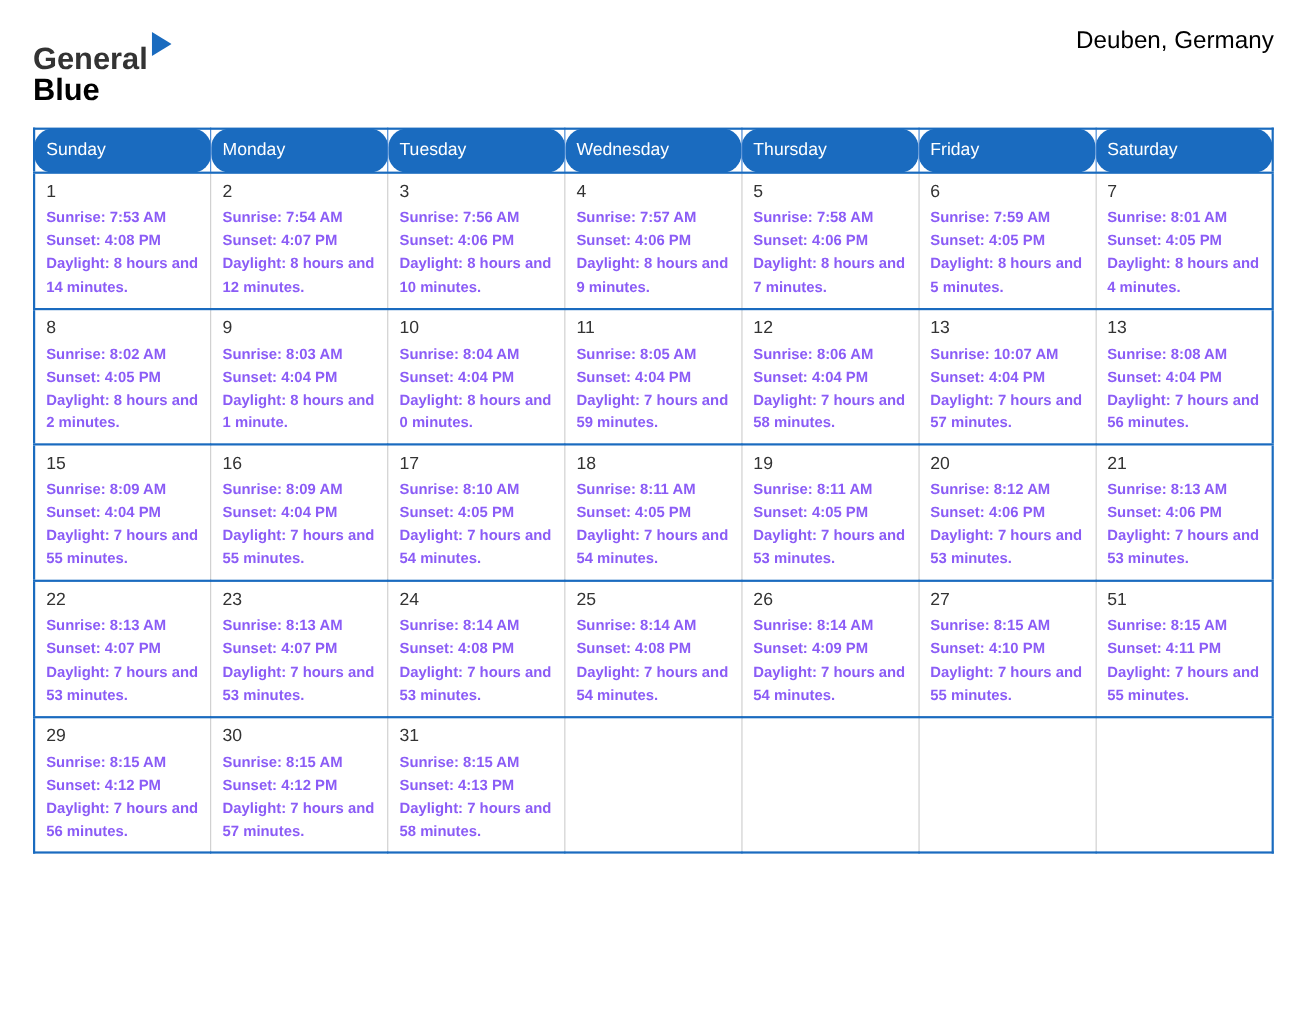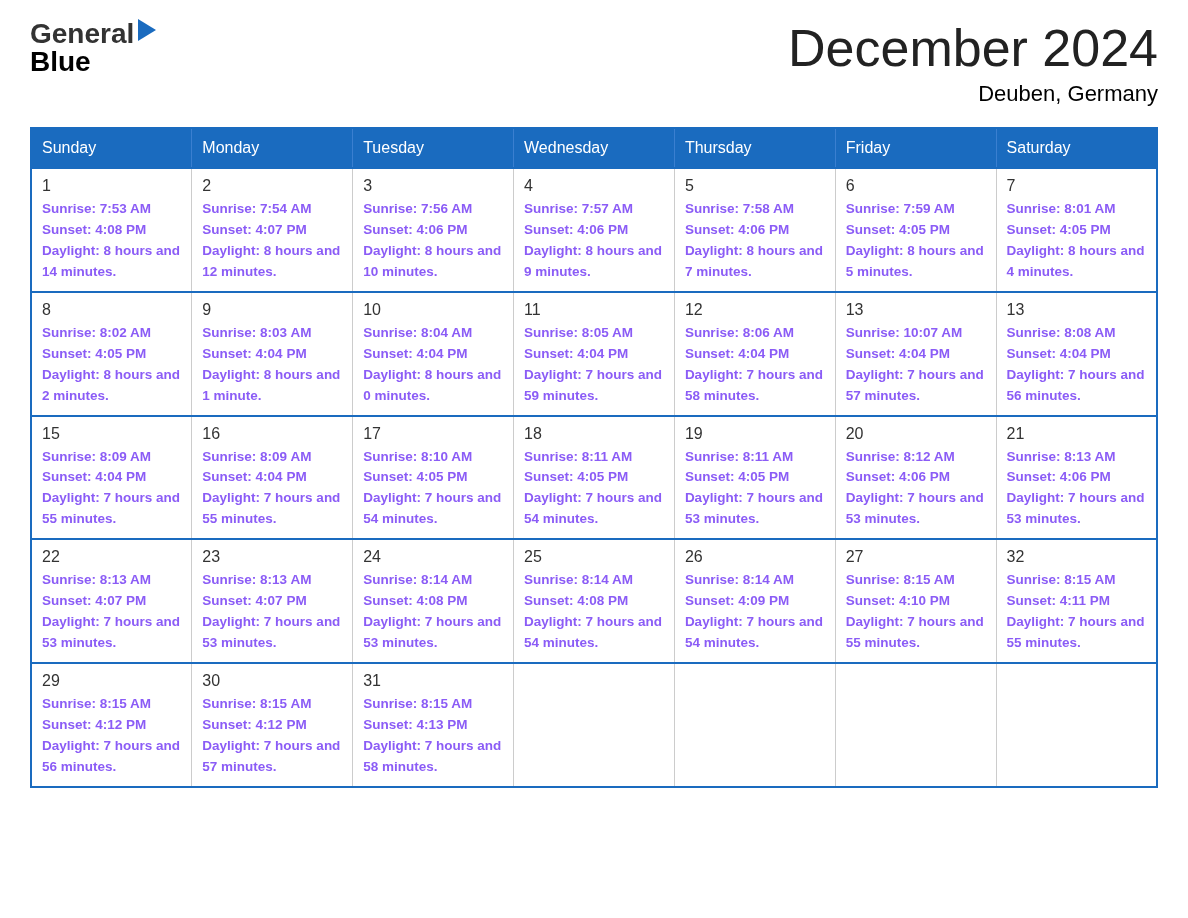--- a/index.html
+++ b/index.html
@@ -19,20 +19,21 @@
     .logo {
       display: flex;
       flex-direction: column;
       align-items: flex-start;
     }
     .logo-general {
       font-size: 28px;
       font-weight: bold;
       color: #333;
       line-height: 1;
+      margin-top: 20px;
     }
     .logo-blue {
       font-size: 28px;
       font-weight: bold;
       color: #000000;
       display: flex;
       align-items: center;
       line-height: 1;
     }
     .title-area {
@@ -57,20 +58,21 @@
     thead tr {
       background-color: #1a6bbf;
       color: #fff;
     }
     thead th {
       padding: 10px 10px;
       font-size: 16px;
       font-weight: normal;
       text-align: left;
       border-right: 1px solid #3a7fd0;
+      border-radius: 17px;
     }
     thead th:last-child { border-right: none; }
     tbody tr {
       border-top: 2px solid #1a6bbf;
     }
     tbody td {
       vertical-align: top;
       padding: 8px 10px;
       font-size: 13.5px;
       color: #333;
@@ -107,21 +109,20 @@
       <div style="margin-left:4px; position:relative; top:-2px;">
         
         <svg width="18" height="22" viewBox="0 0 18 22">
           <polygon points="0,0 18,11 0,22" fill="#1a6bbf"></polygon>
         </svg>
       </div>
     </div>
     <span class="logo-blue">Blue</span>
   </div>
   <div class="title-area">
-    <div class="month-title">December 2024</div>
     <div class="location">Deuben, Germany</div>
   </div>
 </div>
 
 <table>
   <thead>
     <tr>
       <th>Sunday</th>
       <th>Monday</th>
       <th>Tuesday</th>
@@ -349,21 +350,21 @@
       </td>
         <td>
         <span class="day-num">27</span>
         <div class="day-info">
           <span>Sunrise: </span><span>8:15 AM</span><br>
           <span>Sunset: </span><span>4:10 PM</span><br>
           <span>Daylight: </span><span>7 hours and 55 minutes.</span>
         </div>
       </td>
         <td>
-        <span class="day-num">32</span>
+        <span class="day-num">51</span>
         <div class="day-info">
           <span>Sunrise: </span><span>8:15 AM</span><br>
           <span>Sunset: </span><span>4:11 PM</span><br>
           <span>Daylight: </span><span>7 hours and 55 minutes.</span>
         </div>
       </td>
       </tr>
       <tr>
         <td>
         <span class="day-num">29</span>

